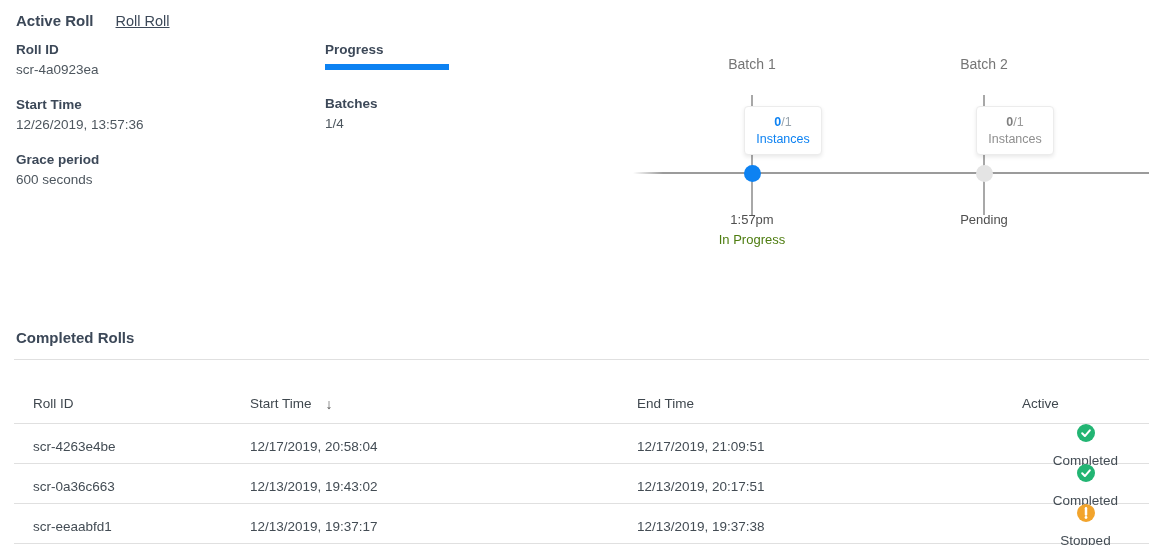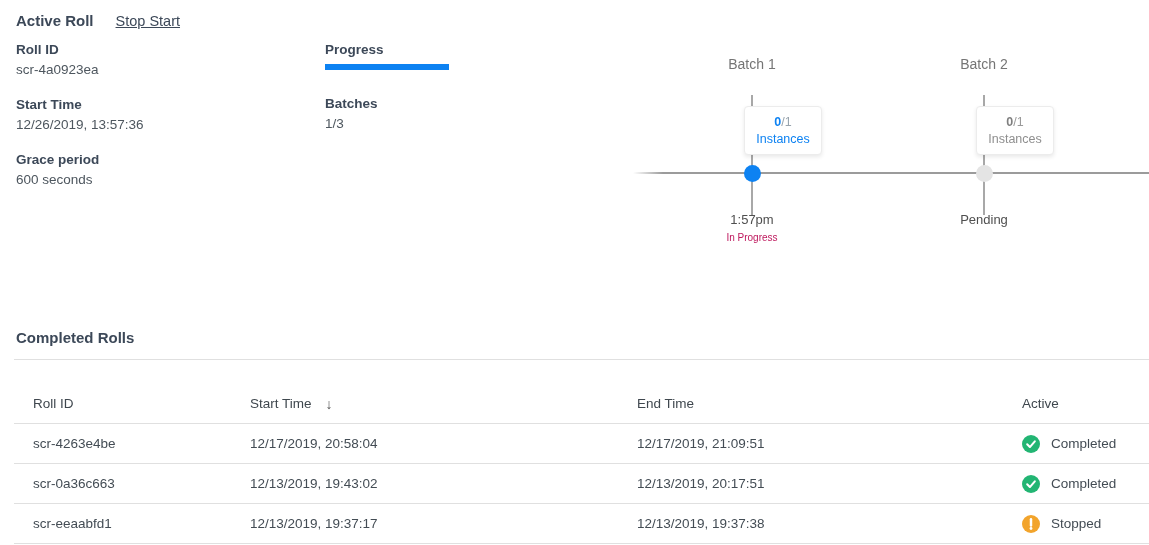--- a/index.html
+++ b/index.html
@@ -57,46 +57,46 @@
   .batch-active .card-count { color:var(--accent-blue); }
   .batch-active .card-total { color:#98a4ae; font-weight:400; }
   .batch-active .card-instances { color:var(--accent-blue); }
   .batch-pending .card-count { color:#7f7f7f; }
   .batch-pending .card-total { color:#9a9a9a; font-weight:400; }
   .batch-pending .card-instances { color:#8f8f8f; }
   .batch-dot { position:absolute; top:165px; left:51.5px; width:17px; height:17px; border-radius:50%; }
   .batch-active .batch-dot { background:var(--accent-blue); }
   .batch-pending .batch-dot { background:#e4e4e4; }
   .batch-time { position:absolute; top:212px; width:100%; font-size:13px; color:#4f4f4f; }
-  .batch-state { position:absolute; top:232px; width:100%; font-size:10px; color:#be185d;text-align:center; }
+  .batch-state { position:absolute; top:232px; width:100%; font-size:13px; color:#4d7c0f;text-align:center; }
 
   
   .completed-title { position:absolute; top:329px; left:16px; font-weight:700; font-size:15px; color:var(--label-dark); }
   .completed-divider { position:absolute; top:359px; left:14px; right:0; height:1px; background:var(--divider); }
 
   .rolls-table { position:absolute; top:384px; left:14px; right:0; }
   .trow {
     display:grid; grid-template-columns:217px 387px 385px 1fr;
     align-items:center; height:40px; padding-left:19px;
     border-bottom:1px solid var(--divider);
   }
   .trow.thead { color:#3f474e; }
   .trow.thead .sortable { display:flex; align-items:center; gap:14px; cursor:pointer; }
   .sort-arrow { font-size:14px; color:#555; }
-  .status-cell { display:flex; align-items:center; gap:11px; }
+  .status-cell { display:flex; align-items:center; gap:11px;flex-direction:column; }
   .status-icon { width:18px; height:18px; display:block; }
 </style>
 </head>
 <body>
 
 <div class="active-section">
 
   <div class="section-header">
     <span class="section-title">Active Roll</span>
-    <a class="stop-link">Stop Start</a>
+    <a class="stop-link">Roll Roll</a>
   </div>
 
   <div class="details">
     <div class="detail">
       <div class="detail-label">Roll ID</div>
       <div class="detail-value">scr-4a0923ea</div>
     </div>
     <div class="detail">
       <div class="detail-label">Start Time</div>
       <div class="detail-value">12/26/2019, 13:57:36</div>
@@ -106,21 +106,21 @@
       <div class="detail-value">600 seconds</div>
     </div>
   </div>
 
   <div class="progress-col">
     <div class="progress-label">Progress</div>
     <div class="progress-track">
       <div class="progress-fill" style="width: 100%;"></div>
     </div>
     <div class="batches-label">Batches</div>
-    <div class="batches-value">1/3</div>
+    <div class="batches-value">1/4</div>
   </div>
 
   <div class="timeline-line"></div>
 
   <div class="batch batch-1 batch-active">
     <div class="batch-name">Batch 1</div>
     <div class="batch-vline"></div>
     <div class="instances-card">
       <div><span class="card-count">0</span><span class="card-total">/1</span></div>
       <div class="card-instances">Instances</div>

